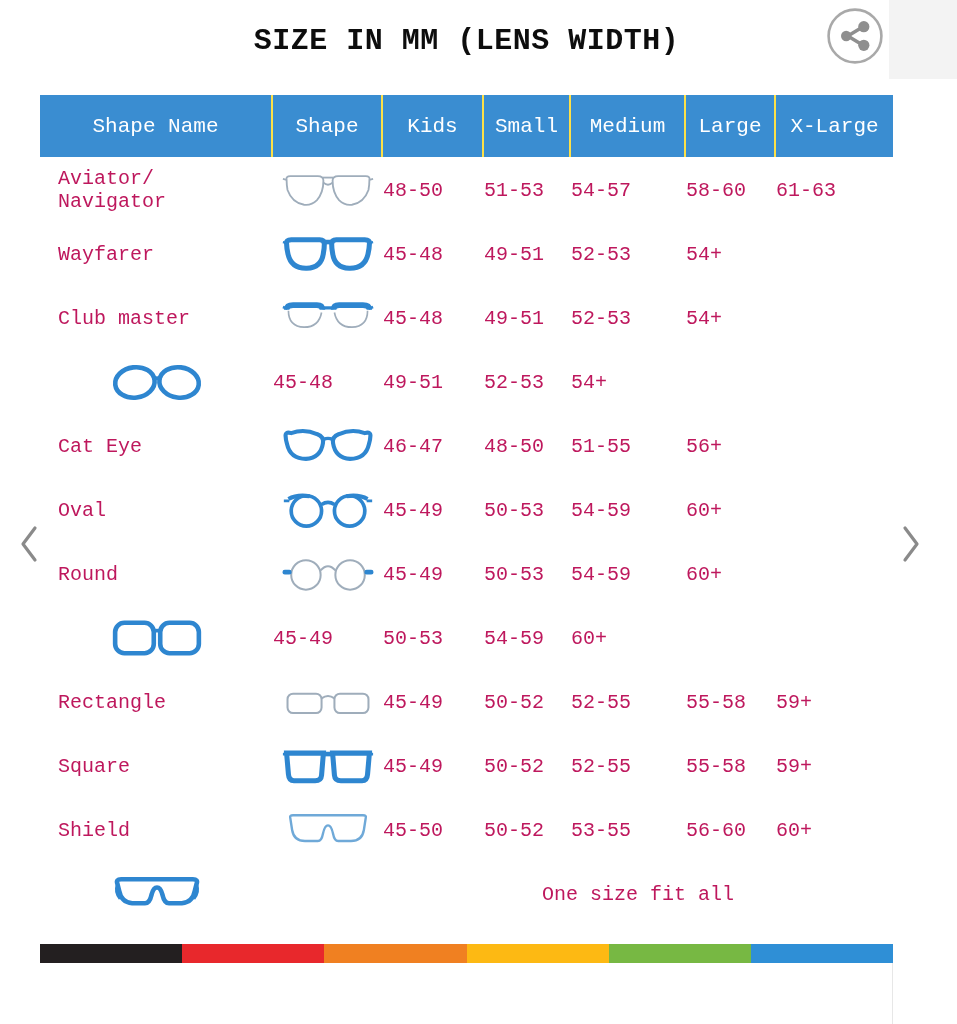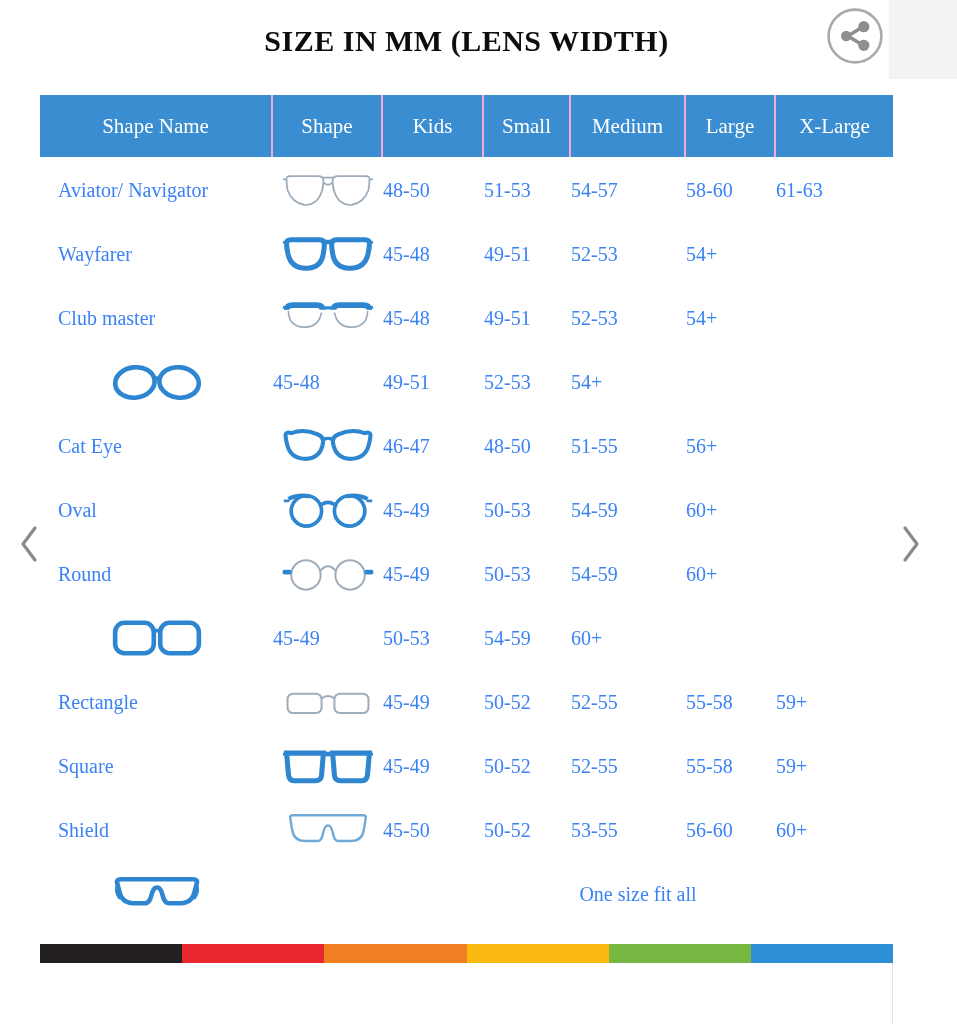--- a/index.html
+++ b/index.html
@@ -1,18 +1,18 @@
 <!DOCTYPE html>
 <html><head>
 <meta charset="utf-8">
 <style>
   html,body{margin:0;padding:0;background:#ffffff;}
   .stage{
     position:relative;width:957px;height:1024px;background:#ffffff;overflow:hidden;
-    font-family:Liberation Serif, serif;color:#3c3c3c;
+    font-family:Liberation Mono, monospace;color:#3c3c3c;
   }
   
   .edge-strip{position:absolute;left:889px;top:0;width:68px;height:79px;background:#f3f3f3;}
   .edge-line{position:absolute;left:892px;top:960px;width:1px;height:64px;background:#e7e7e7;}
 
   .title{
     position:absolute;left:40px;top:24px;width:853px;text-align:center;
     font-size:30px;font-weight:700;color:#0d0d0d;letter-spacing:.5px;
   }
   .share-btn{
@@ -27,25 +27,25 @@
     display:grid;
     grid-template-columns:233px 110px 101px 87px 115px 90px 117px;
     align-items:center;
   }
   .thead{
     position:absolute;left:40px;top:95px;width:853px;height:62px;
     background:#3a8dd1;color:#ffffff;font-size:21px;
   }
   .thead .hcell{
     height:62px;display:flex;align-items:center;justify-content:center;
-    border-right:2px solid #f9a8d4;box-sizing:border-box;
+    border-right:2px solid #fde047;box-sizing:border-box;
   }
   .thead .hcell:last-child{border-right:none;text-align:right;}
   .tbody{position:absolute;left:40px;top:158px;width:853px;}
-  .trow{height:64px;font-size:20px;color:#3b82f6;}
+  .trow{height:64px;font-size:20px;color:#be185d;}
   .cell-name{padding-left:18px;}
   .cell-icon{display:flex;align-items:center;justify-content:center;}
   .cell-size{text-align:left;}
   .cell-span{grid-column:3 / span 5;text-align:center;}
 
   .color-bar{
     position:absolute;left:40px;top:944px;width:853px;height:19px;display:flex;
   }
   .color-bar .seg{flex:1 1 auto;height:100%;}
 </style>

